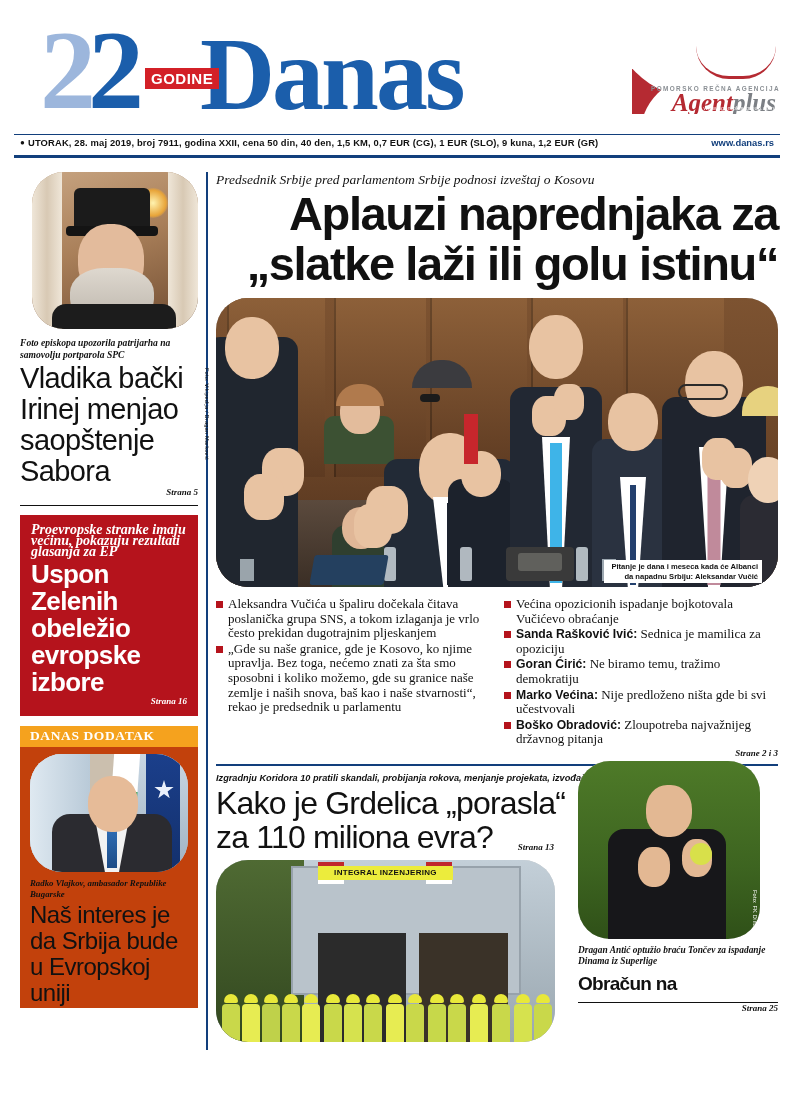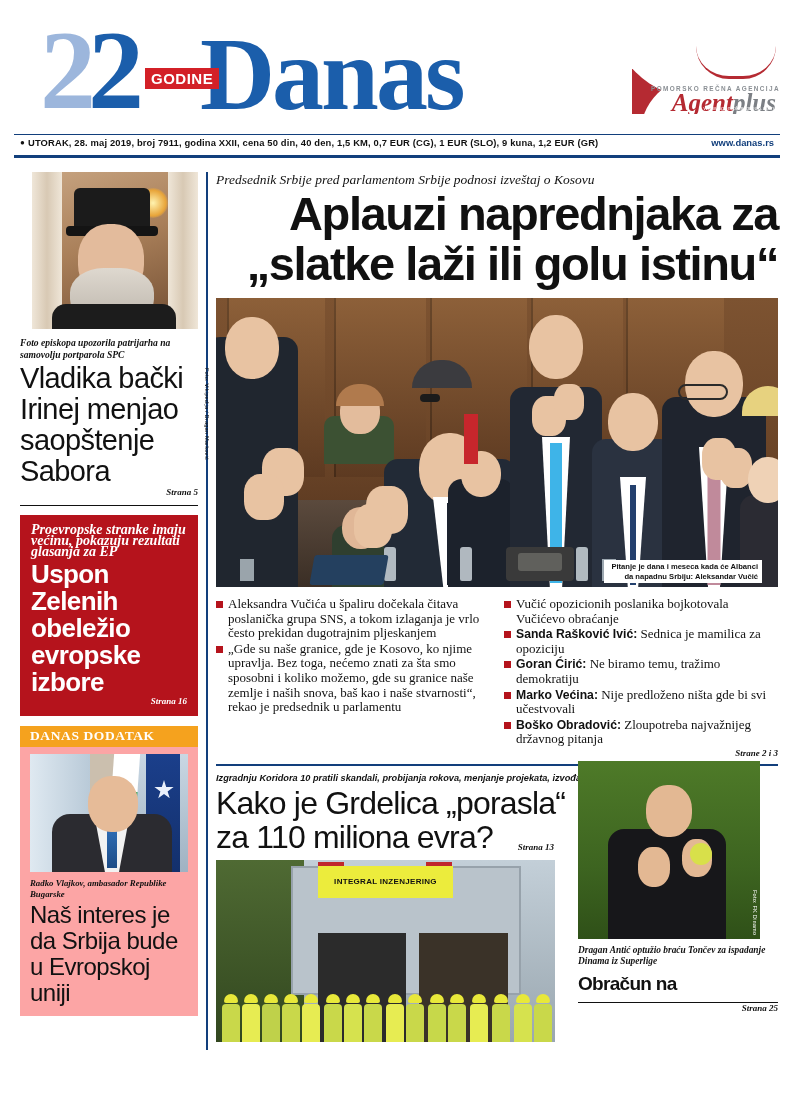--- a/index.html
+++ b/index.html
@@ -82,21 +82,21 @@
   .siteurl{
     position:absolute;right:20px;top:137px;
     font-size:9.4px;font-weight:bold;color:#123f7c;
   }
 
   
   .col-left{position:absolute;left:20px;top:172px;width:178px;}
   .vrule{position:absolute;left:206px;top:172px;width:2px;height:878px;background:#123f7c;}
 
   
-  .photo{position:relative;background:#cfcfcf;overflow:hidden;}
+  .photo{position:relative;background:#cfcfcf;overflow:hidden;border-radius:32px;}
   .ph-bishop{width:166px;height:157px;margin-left:12px;}
 
   
   .scene{position:absolute;inset:0;}
   .vcredit{
     position:absolute;
     writing-mode:vertical-rl;
     font-size:5.6px;color:#111;letter-spacing:0.2px;
     font-family:"Liberation Sans", sans-serif;
   }
@@ -126,21 +126,21 @@
     font-family:"Liberation Serif", serif;
     font-style:italic;font-weight:bold;font-size:14px;line-height:11px;color:#fff;
   }
   .redbox .hd{
     font-family:Liberation Sans, sans-serif;
     font-weight:bold;font-size:26px;line-height:27px;letter-spacing:-0.6px;
     margin-top:4px;color:#fff;
   }
   .redbox .strana{color:#fff;}
 
-  .dodatak{margin-top:10px;background:#fca5a5;padding-bottom:10px;}
+  .dodatak{margin-top:10px;background:#c2410c;padding-bottom:2px;}
   .dodatak-bar{
     background:#f5a21e;color:#fff;
     font-family:"Liberation Serif", serif;
     font-weight:bold;font-size:13.5px;letter-spacing:0.6px;
     padding:2px 0 3px 10px;
   }
   .ph-amb{width:158px;height:118px;margin:7px auto 0 auto;}
   .dodatak .cap{
     font-family:"Liberation Serif", serif;
     font-style:italic;font-weight:bold;font-size:8.8px;line-height:10.5px;
@@ -245,21 +245,21 @@
   .amb-head{position:absolute;left:58px;top:22px;width:50px;height:56px;border-radius:46%;background:#e6bb98;}
   .amb-body{position:absolute;left:22px;bottom:0;width:120px;height:58px;background:#2b2b30;border-radius:18px 18px 0 0;}
   .amb-shirt{position:absolute;left:66px;bottom:0;width:32px;height:48px;background:#f2f2f2;clip-path:polygon(0 0,100% 0,72% 100%,28% 100%);}
   .amb-tie{position:absolute;left:77px;bottom:4px;width:10px;height:42px;background:linear-gradient(180deg,#2f6fb8,#1e4c86);}
 
   .grd-bg{position:absolute;inset:0;background:linear-gradient(180deg,#c3cfd8,#9aa7b0);}
   .grd-hill{position:absolute;left:0;top:0;width:26%;height:100%;background:linear-gradient(180deg,#4f6a33,#32471f);}
   .grd-portal{position:absolute;left:22%;top:6px;right:10%;bottom:26%;background:#b9c3cb;border:2px solid #97a2ab;}
   .grd-mouth{position:absolute;left:30%;top:40%;width:26%;height:60%;background:#2b2b2b;}
   .grd-mouth2{position:absolute;left:60%;top:40%;width:26%;height:60%;background:#3a3228;}
-  .grd-banner{position:absolute;left:30%;top:6px;width:40%;height:32px;background:#ecec3c;display:flex;align-items:center;justify-content:center;}
+  .grd-banner{position:absolute;left:30%;top:6px;width:40%;height:14px;background:#ecec3c;display:flex;align-items:center;justify-content:center;}
   .grd-banner span{font-size:8px;font-weight:bold;color:#111;letter-spacing:.3px;font-family:"Liberation Sans",sans-serif;}
   .srbflag{position:absolute;top:2px;width:26px;height:22px;background:linear-gradient(180deg,#c0272d 0 33%,#1b4a9b 33% 66%,#ffffff 66% 100%);}
   .grd-crowd{position:absolute;left:0;right:0;bottom:0;height:34%;}
   .worker{position:absolute;bottom:0;width:18px;height:48px;}
   .worker .h{position:absolute;left:2px;top:0;width:14px;height:9px;border-radius:7px 7px 2px 2px;background:#e8e83a;}
   .worker .b{position:absolute;left:0;bottom:0;width:18px;height:38px;background:#c9d84a;border-radius:4px 4px 0 0;}
 
   .sp-bg{position:absolute;inset:0;background:linear-gradient(180deg,#4e7a28,#3d6420 60%,#2f5018);}
   .sp-head{position:absolute;left:68px;top:24px;width:46px;height:52px;border-radius:46%;background:#e3b893;}
   .sp-body{position:absolute;left:30px;bottom:0;width:118px;height:110px;background:#17171a;border-radius:16px 16px 0 0;}
@@ -446,21 +446,21 @@
             <span><span>Aleksandra Vučića u špaliru dočekala čitava poslanička grupa SNS, a tokom izlaganja je vrlo često prekidan dugotrajnim pljeskanjem</span></span>
           </div>
         <div class="bul">
             <span class="sq"></span>
             <span><span>„Gde su naše granice, gde je Kosovo, ko njime upravlja. Bez toga, nećemo znati za šta smo sposobni i koliko možemo, gde su granice naše zemlje i naših snova, baš kao i naše stvarnosti“, rekao je predsednik u parlamentu</span></span>
           </div>
       </div>
       <div class="bul-col r">
         <div class="bul">
             <span class="sq"></span>
-            <span><b></b><span>Vučić opozicionih poslanika bojkotovala Vučićevo obraćanje</span></span>
+            <span><b></b><span>Većina opozicionih ispadanje bojkotovala Vučićevo obraćanje</span></span>
           </div>
         <div class="bul">
             <span class="sq"></span>
             <span><b>Sanda Rašković Ivić:</b><span> Sednica je mamilica za opoziciju</span></span>
           </div>
         <div class="bul">
             <span class="sq"></span>
             <span><b>Goran Ćirić:</b><span> Ne biramo temu, tražimo demokratiju</span></span>
           </div>
         <div class="bul">

